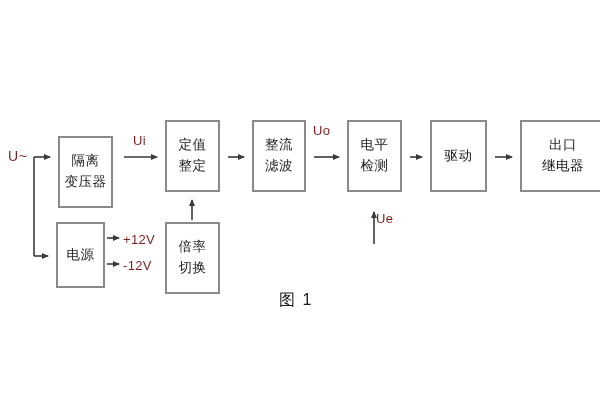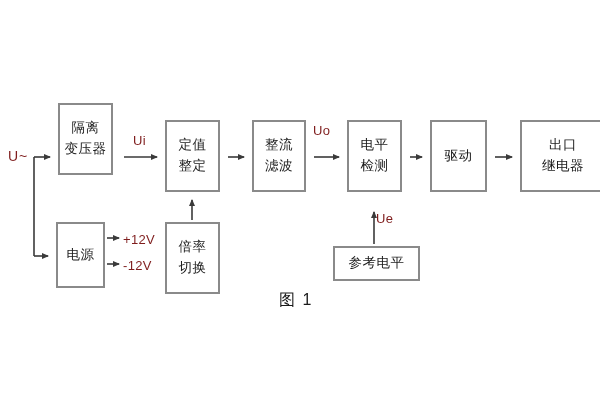--- a/index.html
+++ b/index.html
@@ -50,21 +50,21 @@
     line-height: 1.55;
     letter-spacing: 0.5px;
     color: #1a1a1a;
     text-align: center;
   }
   .block .line2 {
     display: block;
   }
 
   
-  #block-isolation-transformer { left: 58px;  top: 103px; width: 55px;  height: 72px; }
+  #block-isolation-transformer { left: 58px;  top: 136px; width: 55px;  height: 72px; }
   #block-setting-value         { left: 165px; top: 120px; width: 55px;  height: 72px; }
   #block-rectify-filter        { left: 252px; top: 120px; width: 54px;  height: 72px; }
   #block-level-detection       { left: 347px; top: 120px; width: 55px;  height: 72px; }
   #block-drive                 { left: 430px; top: 120px; width: 57px;  height: 72px; }
   #block-output-relay          { left: 520px; top: 120px; width: 86px;  height: 72px; }
   #block-power-supply          { left: 56px;  top: 222px; width: 49px;  height: 66px; }
   #block-multiplier-switch     { left: 165px; top: 222px; width: 55px;  height: 72px; }
   #block-reference-level       { left: 333px; top: 246px; width: 87px;  height: 35px; }
 
   #block-power-supply,
@@ -169,23 +169,20 @@
 
   <div class="block" id="block-power-supply">
     <span>电源</span>
   </div>
 
   <div class="block" id="block-multiplier-switch">
     <span>倍率</span>
     <span class="line2">切换</span>
   </div>
 
-  <div class="block" id="block-reference-level">
-    <span>参考电平</span>
-  </div>
 
   <span class="label" id="label-input-u">U~</span>
   <span class="label" id="label-ui">Ui</span>
   <span class="label" id="label-uo">Uo</span>
   <span class="label" id="label-ue">Ue</span>
   <span class="label" id="label-pos-12v">+12V</span>
   <span class="label" id="label-neg-12v">-12V</span>
 
   <div id="figure-caption">图 1</div>
 

